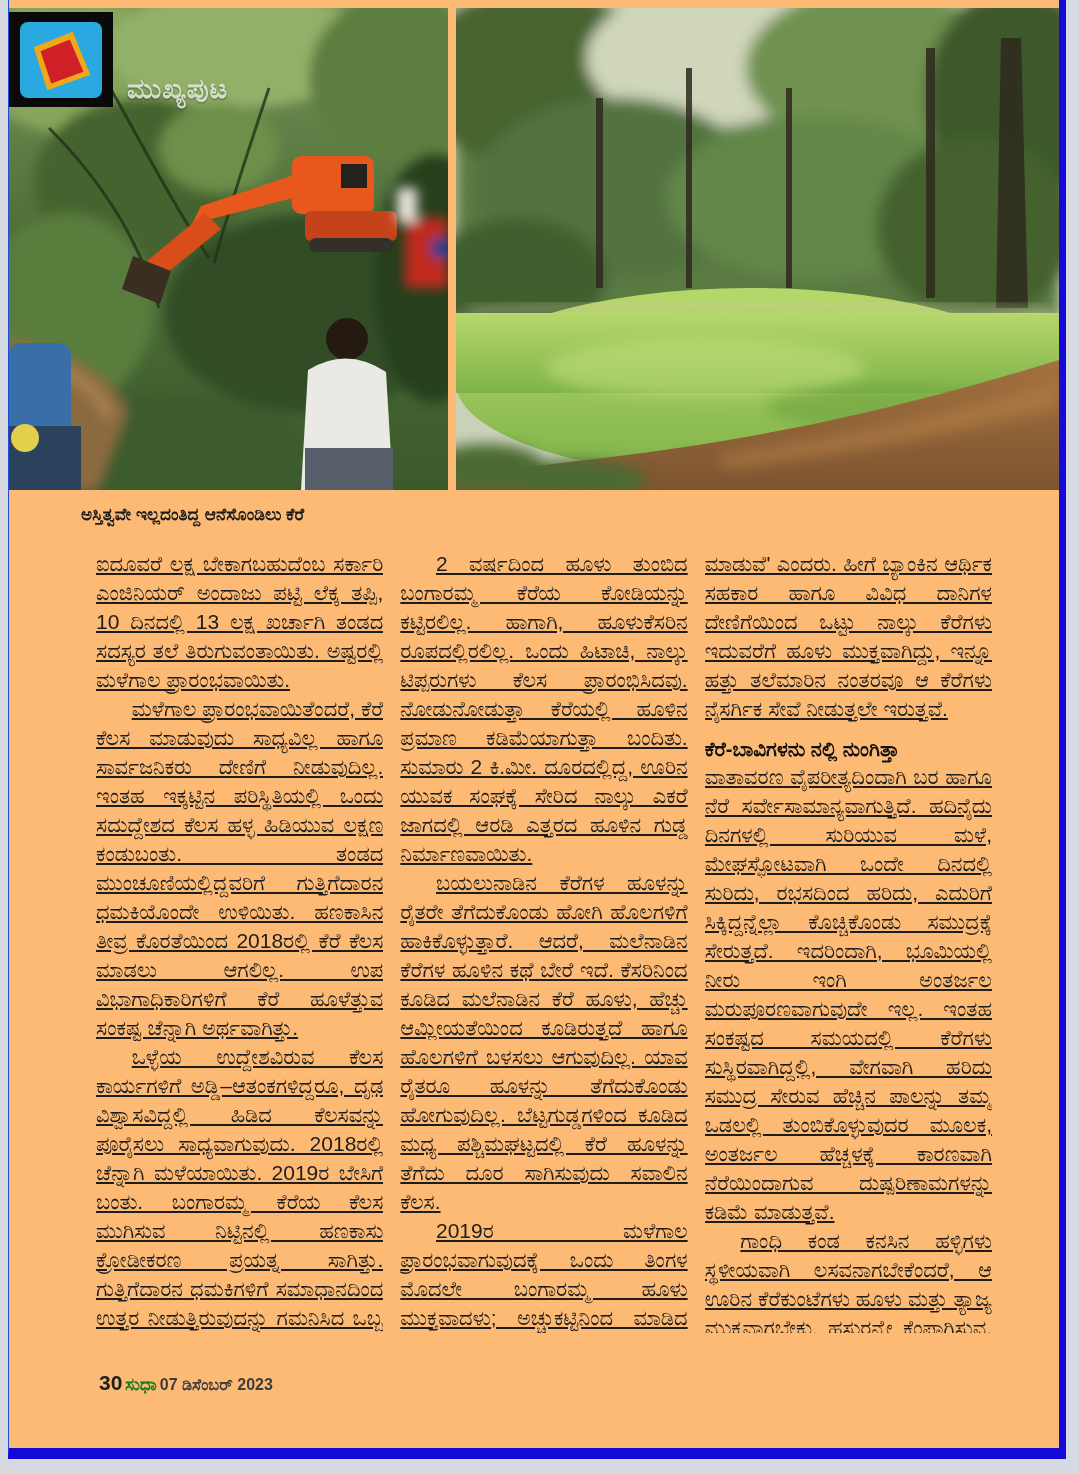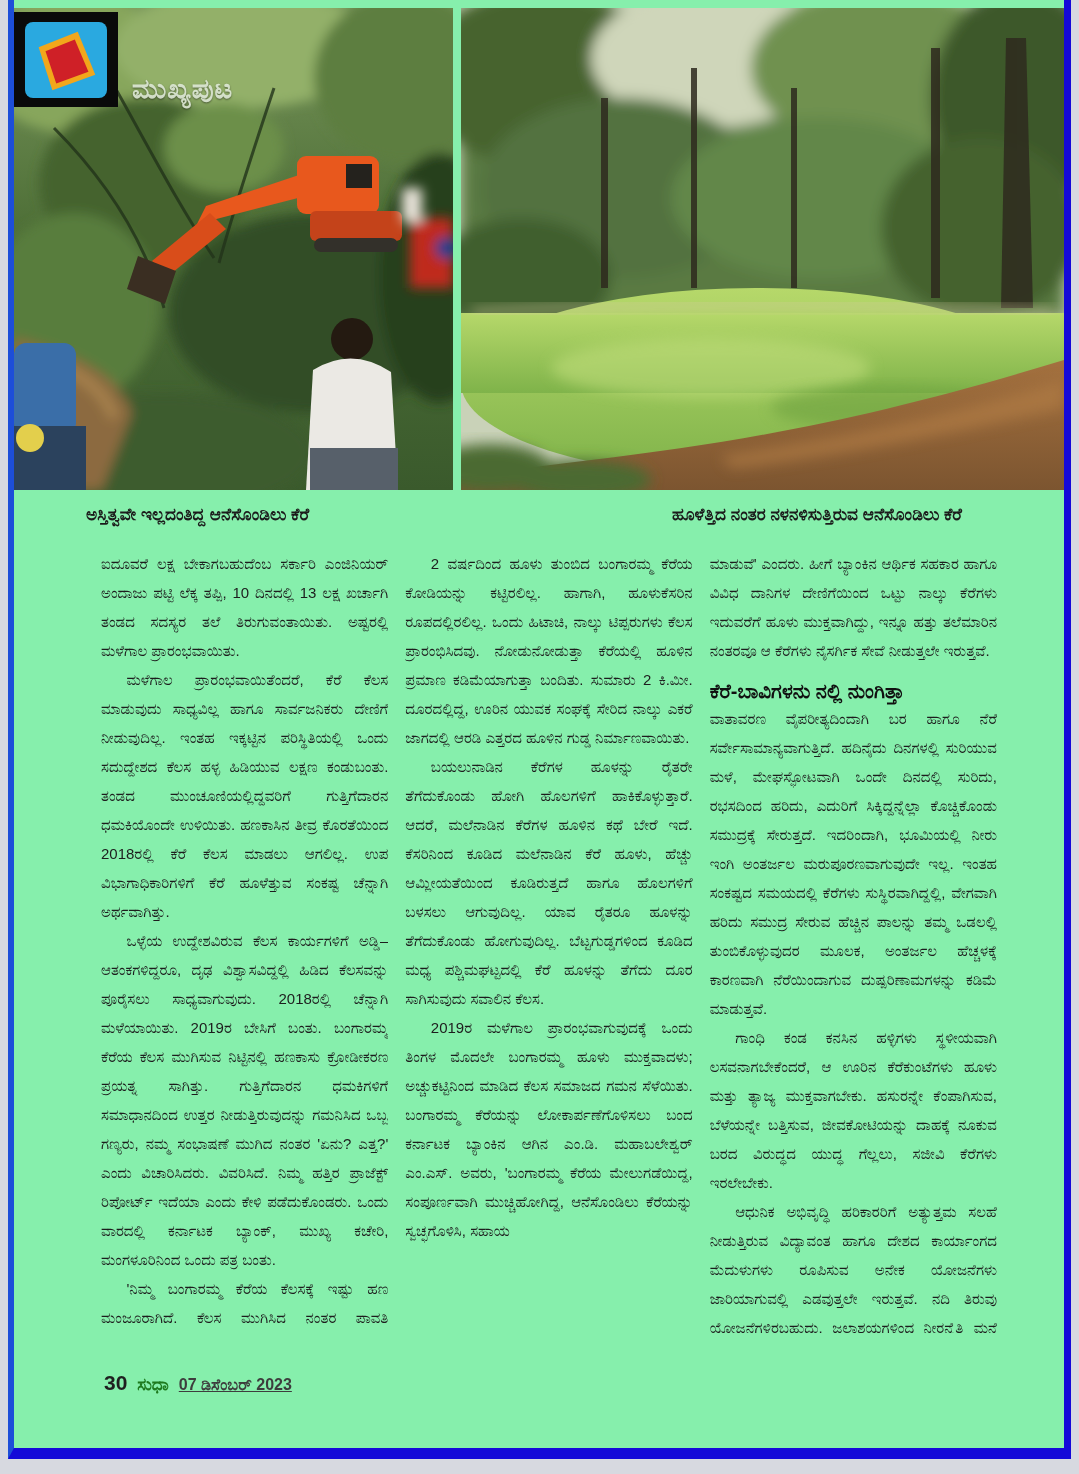--- a/index.html
+++ b/index.html
@@ -6,22 +6,22 @@
   body{
     width:1079px;height:1474px;
     background:#d7d9e0;
     font-family:"Liberation Sans","DejaVu Sans",sans-serif;
     position:relative;overflow:hidden;
   }
   .canvas{position:absolute;inset:0;}
   .page{
     position:absolute;left:8px;top:0;
     width:1050px;height:1448px;
-    background:#86efac;
-    border-left:6px solid #1d4ed8;
+    background:#fdba74;
+    border-left:1px solid #1d4ed8;
     border-right:7px solid #1409d8;
     border-bottom:11px solid #1409d8;
     box-sizing:content-box;
   }
   .photo{position:absolute;top:8px;overflow:hidden;background:#4e6e38;}
   .photo svg{display:block;width:100%;height:100%;}
   .photo-left{left:0;width:439px;height:482px;}
   .photo-right{left:447px;width:603px;height:482px;}
   .logo-box{
     position:absolute;left:0;top:4px;width:104px;height:95px;
@@ -44,36 +44,36 @@
   }
   .caption-left{left:72px;}
   .caption-right{left:588px;width:430px;text-align:center;white-space:normal;}
   .columns{
     position:absolute;left:87px;top:549px;width:896px;height:784px;
     display:flex;gap:17px;
   }
   .col{flex:1 1 0;overflow:hidden;text-align:justify;}
   .para{
     margin:0;
-    font-size:15px;line-height:29px;color:#1d1d1d;
+    font-size:21px;line-height:29px;color:#1d1d1d;text-decoration:underline;
   }
   .para.indent{text-indent:1.7em;}
   .subhead{
     margin:13px 0 0 0;
     font-size:20px;line-height:26px;font-weight:bold;color:#101010;
     text-align:left;
   }
   .footer{
     position:absolute;left:90px;top:1344px;
-    display:flex;align-items:baseline;gap:10px;
+    display:flex;align-items:baseline;gap:3px;
     white-space:nowrap;
   }
   .footer .page-num{font-size:21px;font-weight:bold;color:#1f1f1f;}
   .footer .mag{font-size:17px;font-weight:bold;color:#1e7a1e;margin-top:31px;}
-  .footer .date{font-size:16px;font-weight:bold;color:#3d3d3d;text-decoration:underline;}
+  .footer .date{font-size:16px;font-weight:bold;color:#3d3d3d;}
 </style>
 </head>
 <body>
 
 <div class="canvas">
   <div class="page">
 
     <figure class="photo photo-left" style="margin:0">
       <svg viewBox="0 0 439 482" preserveAspectRatio="none">
         <defs>
@@ -195,21 +195,20 @@
         <path d="M0 468 L130 452 C300 432 430 405 603 352 L603 482 L0 482 Z" fill="url(#earthG)"></path>
         <path d="M260 448 C380 430 480 410 603 372 L603 400 C470 430 360 450 270 460 Z" fill="#b07b44" opacity="0.7" filter="url(#blurB)"></path>
         <g fill="#4c6b33" filter="url(#blurB)">
           <ellipse cx="30" cy="460" rx="60" ry="24"></ellipse>
           <ellipse cx="120" cy="472" rx="70" ry="20"></ellipse>
         </g>
       </svg>
     </figure>
 
     <div class="caption caption-left">ಅಸ್ತಿತ್ವವೇ ಇಲ್ಲದಂತಿದ್ದ ಆನೆಸೊಂಡಿಲು ಕೆರೆ</div>
-    <div class="caption caption-right">ಹೂಳೆತ್ತಿದ ನಂತರ ನಳನಳಿಸುತ್ತಿರುವ ಆನೆಸೊಂಡಿಲು ಕೆರೆ</div>
 
     <div class="columns">
       <div class="col">
           <p class="para">ಐದೂವರೆ ಲಕ್ಷ ಬೇಕಾಗಬಹುದೆಂಬ ಸರ್ಕಾರಿ ಎಂಜಿನಿಯರ್ ಅಂದಾಜು ಪಟ್ಟಿ ಲೆಕ್ಕ ತಪ್ಪಿ, 10 ದಿನದಲ್ಲಿ 13 ಲಕ್ಷ ಖರ್ಚಾಗಿ ತಂಡದ ಸದಸ್ಯರ ತಲೆ ತಿರುಗುವಂತಾಯಿತು. ಅಷ್ಟರಲ್ಲಿ ಮಳೆಗಾಲ ಪ್ರಾರಂಭವಾಯಿತು.</p>
           <p class="para indent">ಮಳೆಗಾಲ ಪ್ರಾರಂಭವಾಯಿತೆಂದರೆ, ಕೆರೆ ಕೆಲಸ ಮಾಡುವುದು ಸಾಧ್ಯವಿಲ್ಲ ಹಾಗೂ ಸಾರ್ವಜನಿಕರು ದೇಣಿಗೆ ನೀಡುವುದಿಲ್ಲ. ಇಂತಹ ಇಕ್ಕಟ್ಟಿನ ಪರಿಸ್ಥಿತಿಯಲ್ಲಿ ಒಂದು ಸದುದ್ದೇಶದ ಕೆಲಸ ಹಳ್ಳ ಹಿಡಿಯುವ ಲಕ್ಷಣ ಕಂಡುಬಂತು. ತಂಡದ ಮುಂಚೂಣಿಯಲ್ಲಿದ್ದವರಿಗೆ ಗುತ್ತಿಗೆದಾರನ ಧಮಕಿಯೊಂದೇ ಉಳಿಯಿತು. ಹಣಕಾಸಿನ ತೀವ್ರ ಕೊರತೆಯಿಂದ 2018ರಲ್ಲಿ ಕೆರೆ ಕೆಲಸ ಮಾಡಲು ಆಗಲಿಲ್ಲ. ಉಪ ವಿಭಾಗಾಧಿಕಾರಿಗಳಿಗೆ ಕೆರೆ ಹೂಳೆತ್ತುವ ಸಂಕಷ್ಟ ಚೆನ್ನಾಗಿ ಅರ್ಥವಾಗಿತ್ತು.</p>
           <p class="para indent">ಒಳ್ಳೆಯ ಉದ್ದೇಶವಿರುವ ಕೆಲಸ ಕಾರ್ಯಗಳಿಗೆ ಅಡ್ಡಿ–ಆತಂಕಗಳಿದ್ದರೂ, ದೃಢ ವಿಶ್ವಾಸವಿದ್ದಲ್ಲಿ ಹಿಡಿದ ಕೆಲಸವನ್ನು ಪೂರೈಸಲು ಸಾಧ್ಯವಾಗುವುದು. 2018ರಲ್ಲಿ ಚೆನ್ನಾಗಿ ಮಳೆಯಾಯಿತು. 2019ರ ಬೇಸಿಗೆ ಬಂತು. ಬಂಗಾರಮ್ಮ ಕೆರೆಯ ಕೆಲಸ ಮುಗಿಸುವ ನಿಟ್ಟಿನಲ್ಲಿ ಹಣಕಾಸು ಕ್ರೋಡೀಕರಣ ಪ್ರಯತ್ನ ಸಾಗಿತ್ತು. ಗುತ್ತಿಗೆದಾರನ ಧಮಕಿಗಳಿಗೆ ಸಮಾಧಾನದಿಂದ ಉತ್ತರ ನೀಡುತ್ತಿರುವುದನ್ನು ಗಮನಿಸಿದ ಒಬ್ಬ ಗಣ್ಯರು, ನಮ್ಮ ಸಂಭಾಷಣೆ ಮುಗಿದ ನಂತರ 'ಏನು? ಎತ್ತ?' ಎಂದು ವಿಚಾರಿಸಿದರು. ವಿವರಿಸಿದೆ. ನಿಮ್ಮ ಹತ್ತಿರ ಪ್ರಾಜೆಕ್ಟ್ ರಿಪೋರ್ಟ್ ಇದೆಯಾ ಎಂದು ಕೇಳಿ ಪಡೆದುಕೊಂಡರು. ಒಂದು ವಾರದಲ್ಲಿ ಕರ್ನಾಟಕ ಬ್ಯಾಂಕ್, ಮುಖ್ಯ ಕಚೇರಿ, ಮಂಗಳೂರಿನಿಂದ ಒಂದು ಪತ್ರ ಬಂತು.</p>
           <p class="para indent">'ನಿಮ್ಮ ಬಂಗಾರಮ್ಮ ಕೆರೆಯ ಕೆಲಸಕ್ಕೆ ಇಷ್ಟು ಹಣ ಮಂಜೂರಾಗಿದೆ. ಕೆಲಸ ಮುಗಿಸಿದ ನಂತರ ಪಾವತಿ ಮಾಡಲಾಗುವುದು'. ಬಂಗಾರಮ್ಮ ಕೆರೆಯ ಗತಿ ಬದಲಿಸಿದ ಪತ್ರ ಅದಾಗಿತ್ತು.</p>
         </div>
       <div class="col">
           <p class="para indent">2 ವರ್ಷದಿಂದ ಹೂಳು ತುಂಬಿದ ಬಂಗಾರಮ್ಮ ಕೆರೆಯ ಕೋಡಿಯನ್ನು ಕಟ್ಟಿರಲಿಲ್ಲ. ಹಾಗಾಗಿ, ಹೂಳುಕೆಸರಿನ ರೂಪದಲ್ಲಿರಲಿಲ್ಲ. ಒಂದು ಹಿಟಾಚಿ, ನಾಲ್ಕು ಟಿಪ್ಪರುಗಳು ಕೆಲಸ ಪ್ರಾರಂಭಿಸಿದವು. ನೋಡುನೋಡುತ್ತಾ ಕೆರೆಯಲ್ಲಿ ಹೂಳಿನ ಪ್ರಮಾಣ ಕಡಿಮೆಯಾಗುತ್ತಾ ಬಂದಿತು. ಸುಮಾರು 2 ಕಿ.ಮೀ. ದೂರದಲ್ಲಿದ್ದ, ಊರಿನ ಯುವಕ ಸಂಘಕ್ಕೆ ಸೇರಿದ ನಾಲ್ಕು ಎಕರೆ ಜಾಗದಲ್ಲಿ ಆರಡಿ ಎತ್ತರದ ಹೂಳಿನ ಗುಡ್ಡ ನಿರ್ಮಾಣವಾಯಿತು.</p>

